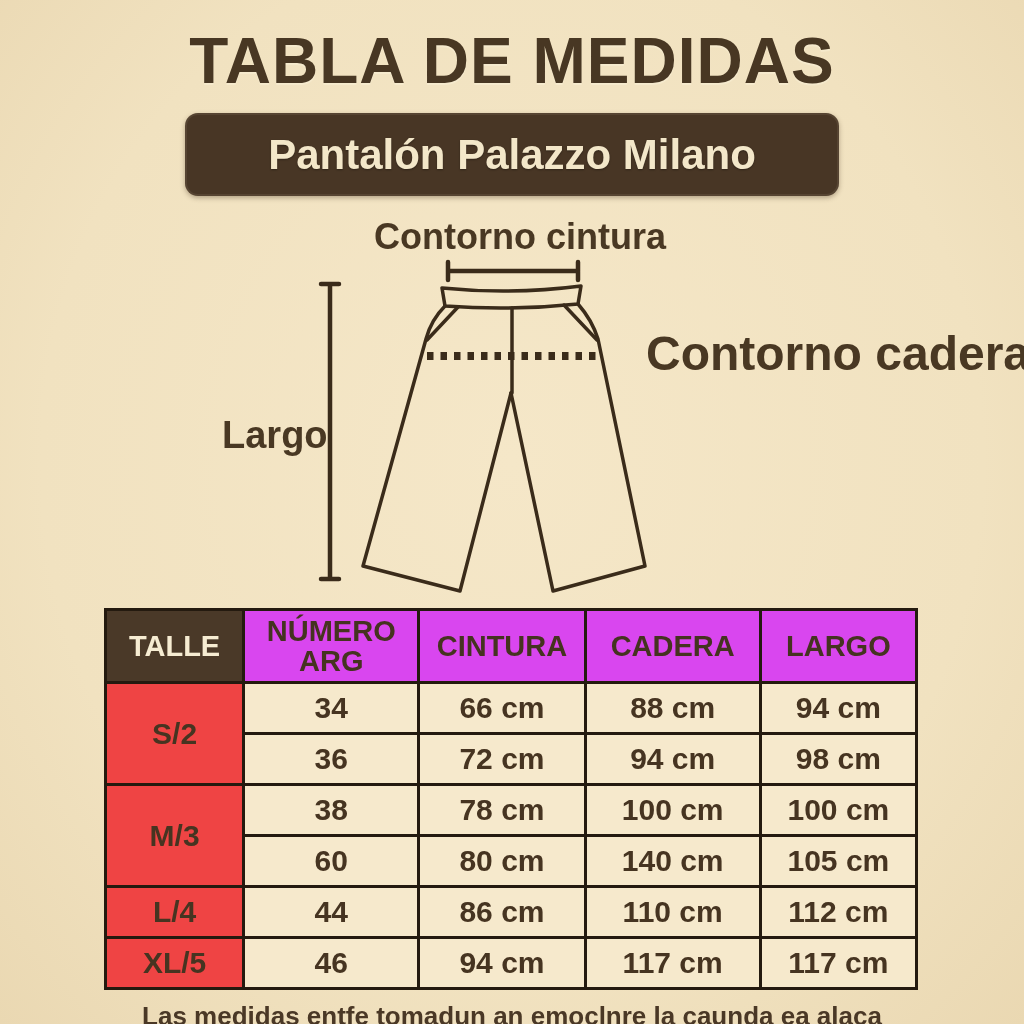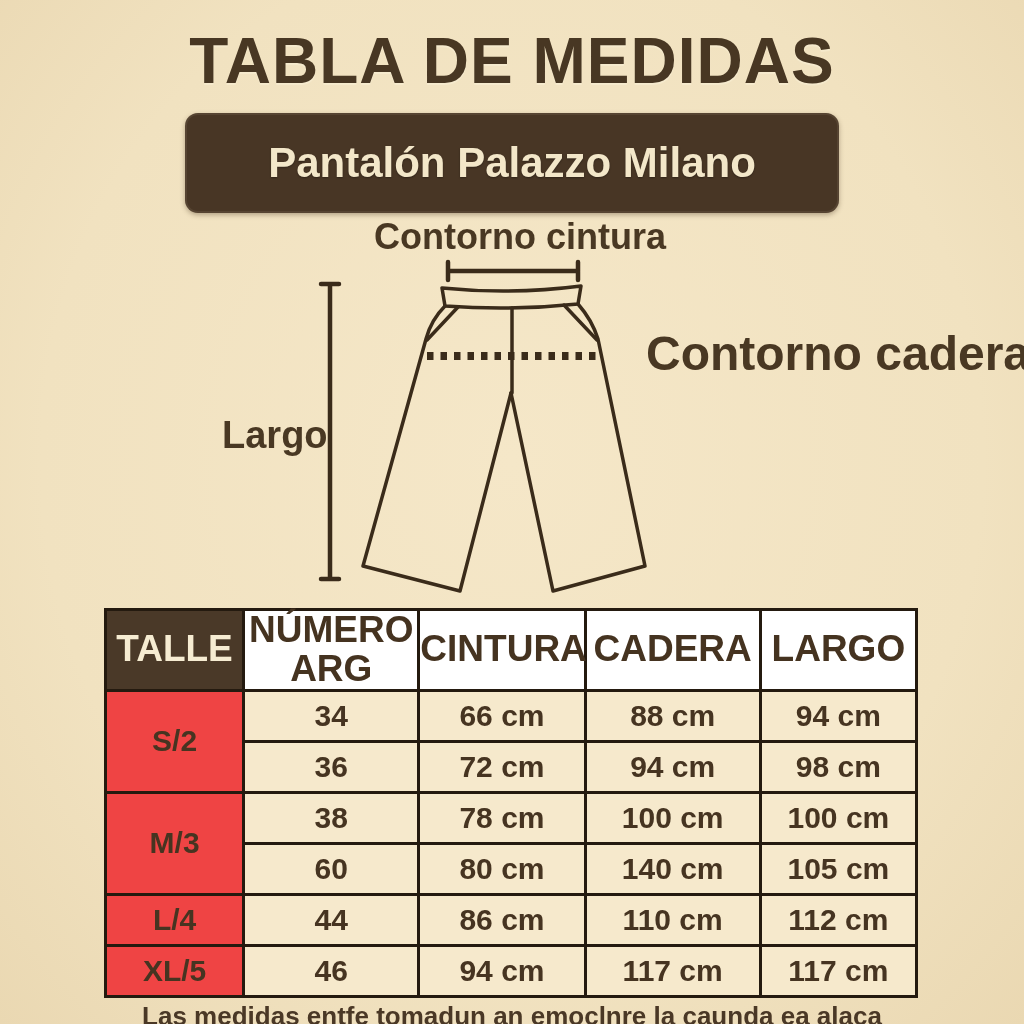--- a/index.html
+++ b/index.html
@@ -12,21 +12,21 @@
   }
   .page-title {
     position: absolute; top: 24px; left: 0; width: 100%;
     text-align: center;
     font-size: 64px; font-weight: bold; letter-spacing: 1px;
     color: #483723;
     text-shadow: 0 2px 1px rgba(255,248,228,0.35);
   }
   .badge {
     position: absolute; top: 113px; left: 50%; transform: translateX(-50%);
-    width: 654px; height: 100px;
+    width: 654px; height: 83px;
     background: #483625;
     border-radius: 13px;
     display: flex; align-items: center; justify-content: center;
     box-shadow: 0 2px 5px rgba(60,40,20,0.35), inset 0 0 0 2px rgba(255,240,210,0.08);
   }
   .badge span {
     font-size: 42px; font-weight: bold; color: #f3e7c9;
     text-shadow: 0 1px 2px rgba(0,0,0,0.35);
   }
   .diagram-svg { position: absolute; top: 0; left: 0; pointer-events: none; }
@@ -41,24 +41,24 @@
     position: absolute; top: 608px; left: 104px;
     width: 814px; table-layout: fixed;
     border-collapse: collapse;
     background: #f6e9cc;
   }
   .size-table th, .size-table td {
     border: 3px solid #241a0f;
     text-align: center; vertical-align: middle;
     font-weight: bold;
   }
-  .size-table th { height: 73px; font-size: 37px; line-height: 1.05; }
+  .size-table th { height: 73px; font-size: 29px; line-height: 1.05; }
   .size-table td { height: 51px; font-size: 30px; color: #463421; }
   .th-dark { background: #4a3928; color: #f6ecd2; }
-  .th-tan  { background: #ffffff; color: #453320; }
+  .th-tan  { background: #d946ef; color: #453320; }
   .talle-cell { background: #ef4444; color: #463421; }
   .footer-note {
     position: absolute; top: 1001px; left: 0; width: 100%;
     text-align: center; font-size: 26px; font-weight: bold;
     color: #4a3826; white-space: nowrap;
   }
 </style>
 </head>
 <body>
 

